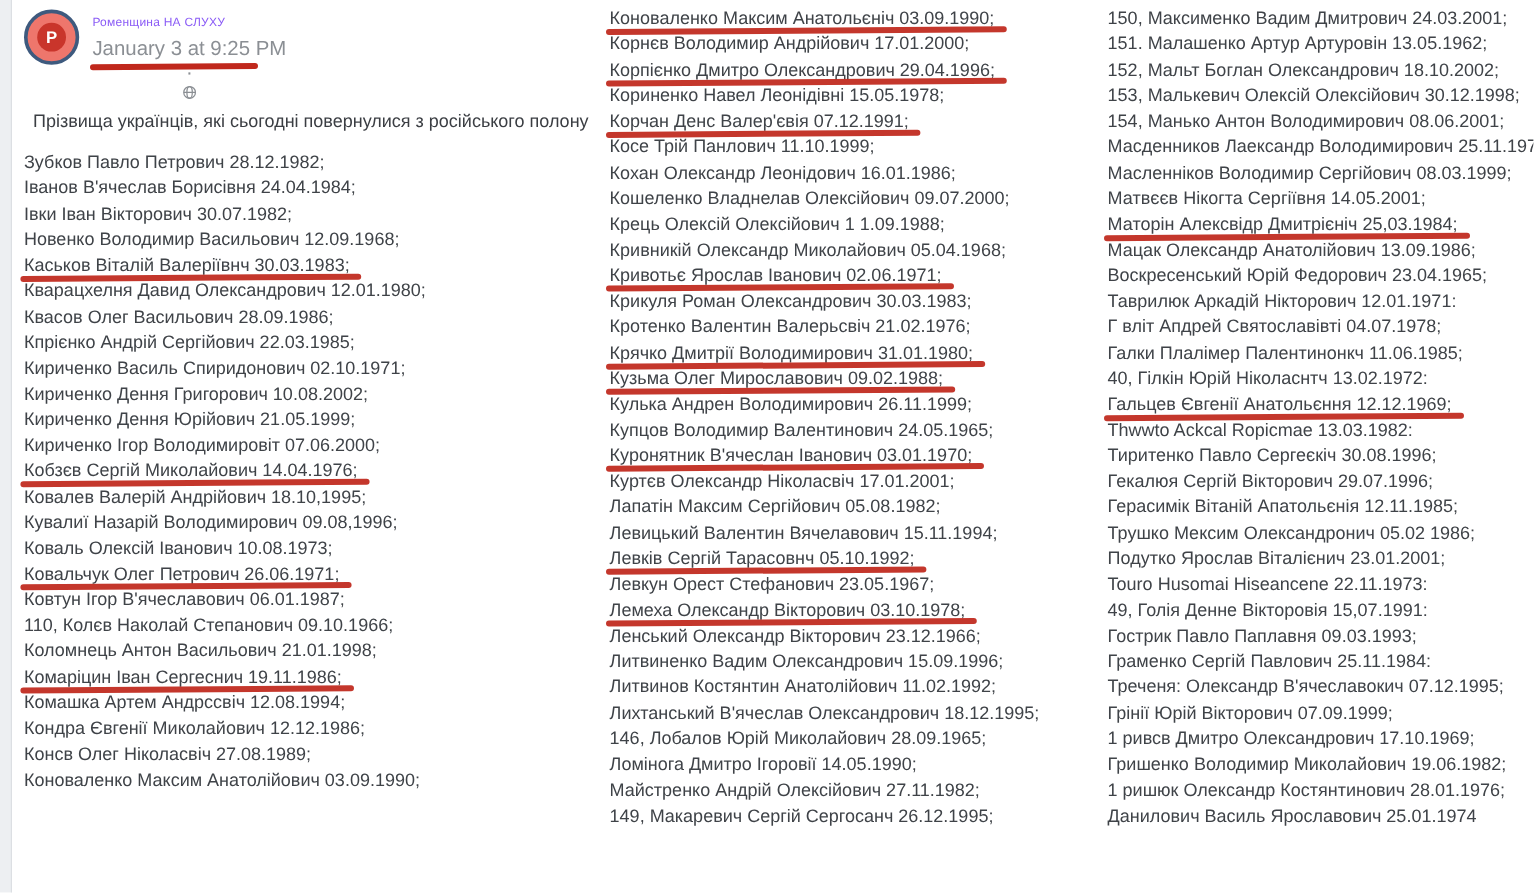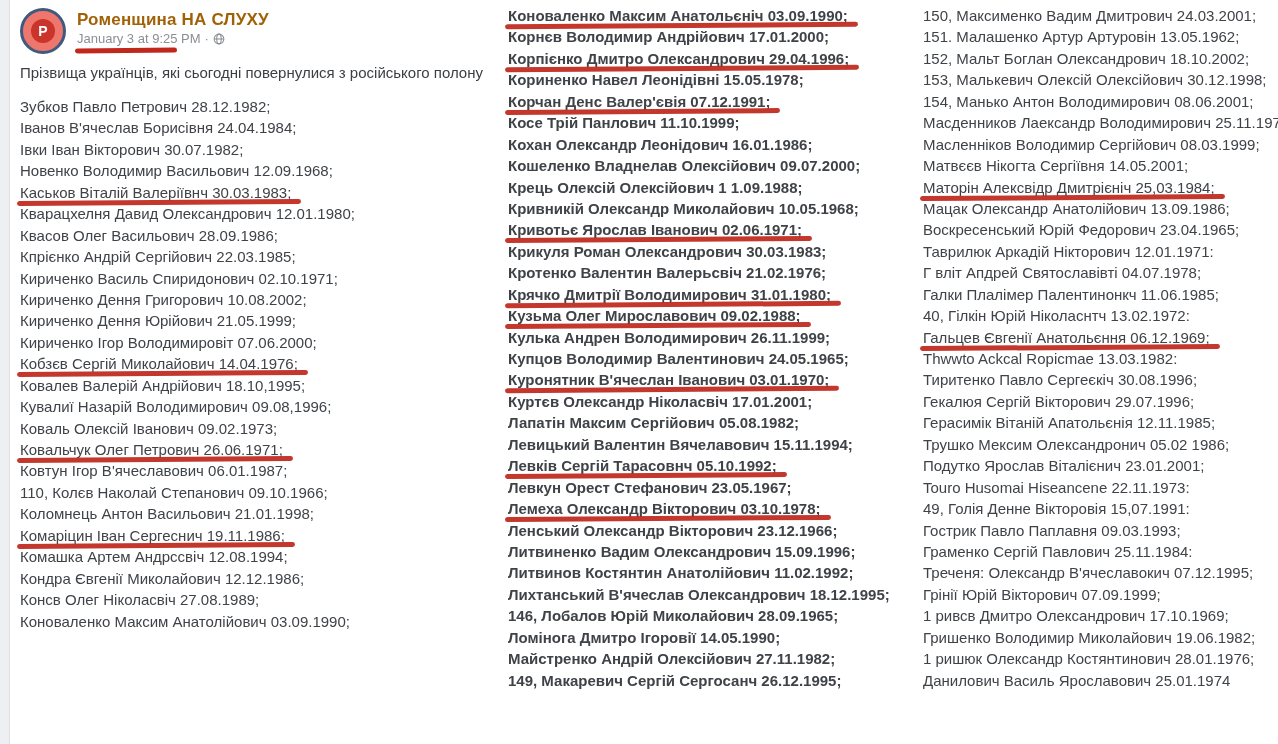--- a/index.html
+++ b/index.html
@@ -7,52 +7,52 @@
     position:relative;width:1278px;height:744px;overflow:hidden;background:#fff;
     font-family:"Liberation Sans","DejaVu Sans",sans-serif;
     -webkit-font-smoothing:antialiased;
   }
   #left-edge{
     position:absolute;left:0;top:0;width:9px;height:744px;
     background:#edeff2;border-right:1px solid #dcdfe3;
   }
   .col{position:absolute;}
   #col-1{left:20px;top:8px;width:478px;}
-  #col-2{left:508px;top:6px;width:362px;font-weight:bold;}
+  #col-2{left:508px;top:6px;width:362px;}
   #col-3{left:923px;top:6px;width:400px;}
 
   
   .post-header{display:flex;align-items:flex-start;margin-bottom:9px;}
   .avatar{
     width:40px;height:40px;border-radius:50%;
     background:var(--avatar-bg);border:3px solid var(--avatar-ring);
     display:flex;align-items:center;justify-content:center;flex:0 0 auto;
     cursor:pointer;
   }
   .avatar-inner{
     width:24px;height:24px;border-radius:50%;background:var(--avatar-inner);
     display:flex;align-items:center;justify-content:center;
     color:#fff;font-weight:bold;font-size:14px;
   }
   .head-meta{margin-left:11px;padding-top:2px;}
   .page-name{
-    font-size:17px;font-weight:700;color:#a16207;letter-spacing:.2px;
+    font-size:10px;font-weight:400;color:#8b5cf6;letter-spacing:.2px;
     line-height:19px;cursor:pointer;
   }
-  .ts-line{display:flex;align-items:center;margin-top:2px;font-size:13px;color:#8b8f94;}
+  .ts-line{display:flex;align-items:center;margin-top:2px;font-size:17px;color:#8b8f94;flex-direction:column;}
   .ts{position:relative;display:inline-block;cursor:pointer;}
   .ts::after{
     content:"";position:absolute;left:-2px;right:24px;bottom:-6px;height:4.5px;
     background:var(--red);border-radius:3px;transform:rotate(-0.5deg);
   }
   .dot{margin:0 4px;}
   .globe{width:12px;height:12px;display:inline-block;}
 
   .message{
-    font-size:15px;color:#3b3e43;margin:0 0 14px 0;line-height:20px;
+    font-size:15px;color:#3b3e43;margin:0 0 14px 0;line-height:20px;text-align:center;
   }
 
   
   .row{position:relative;height:21.45px;white-space:nowrap;font-size:15px;color:#3f4348;}
   .row .t{position:relative;display:inline-block;line-height:20px;}
   .row.u .t::after{
     content:"";position:absolute;left:-3px;right:-10px;bottom:-2px;height:5px;
     background:var(--red);border-radius:3px;transform:rotate(-0.4deg);opacity:.93;
   }
 </style>
@@ -90,21 +90,21 @@
         <div class="row"><span class="t">Кварацхелня Давид Олександрович 12.01.1980;</span></div>
         <div class="row"><span class="t">Квасов Олег Васильович 28.09.1986;</span></div>
         <div class="row"><span class="t">Кпрієнко Андрій Сергійович 22.03.1985;</span></div>
         <div class="row"><span class="t">Кириченко Василь Спиридонович 02.10.1971;</span></div>
         <div class="row"><span class="t">Кириченко Дення Григорович 10.08.2002;</span></div>
         <div class="row"><span class="t">Кириченко Дення Юрійович 21.05.1999;</span></div>
         <div class="row"><span class="t">Кириченко Ігор Володимировіт 07.06.2000;</span></div>
         <div class="row u"><span class="t">Кобзєв Сергій Миколайович 14.04.1976;</span></div>
         <div class="row"><span class="t">Ковалев Валерій Андрійович 18.10,1995;</span></div>
         <div class="row"><span class="t">Кувалиї Назарій Володимирович 09.08,1996;</span></div>
-        <div class="row"><span class="t">Коваль Олексій Іванович 09.02.1973;</span></div>
+        <div class="row"><span class="t">Коваль Олексій Іванович 10.08.1973;</span></div>
         <div class="row u"><span class="t">Ковальчук Олег Петрович 26.06.1971;</span></div>
         <div class="row"><span class="t">Ковтун Ігор В'ячеславович 06.01.1987;</span></div>
         <div class="row"><span class="t">110, Колєв Наколай Степанович 09.10.1966;</span></div>
         <div class="row"><span class="t">Коломнець Антон Васильович 21.01.1998;</span></div>
         <div class="row u"><span class="t">Комаріцин Іван Сергеснич 19.11.1986;</span></div>
         <div class="row"><span class="t">Комашка Артем Андрссвіч 12.08.1994;</span></div>
         <div class="row"><span class="t">Кондра Євгенії Миколайович 12.12.1986;</span></div>
         <div class="row"><span class="t">Консв Олег Ніколасвіч 27.08.1989;</span></div>
         <div class="row"><span class="t">Коноваленко Максим Анатолійович 03.09.1990;</span></div>
       </div>
@@ -113,21 +113,21 @@
   <div id="col-2" class="col">
       <div class="row u"><span class="t">Коноваленко Максим Анатольєніч 03.09.1990;</span></div>
       <div class="row"><span class="t">Корнєв Володимир Андрійович 17.01.2000;</span></div>
       <div class="row u"><span class="t">Корпієнко Дмитро Олександрович 29.04.1996;</span></div>
       <div class="row"><span class="t">Кориненко Навел Леонідівні 15.05.1978;</span></div>
       <div class="row u"><span class="t">Корчан Денс Валер'євія 07.12.1991;</span></div>
       <div class="row"><span class="t">Косе Трій Панлович 11.10.1999;</span></div>
       <div class="row"><span class="t">Кохан Олександр Леонідович 16.01.1986;</span></div>
       <div class="row"><span class="t">Кошеленко Владнелав Олексійович 09.07.2000;</span></div>
       <div class="row"><span class="t">Крець Олексій Олексійович 1 1.09.1988;</span></div>
-      <div class="row"><span class="t">Кривникій Олександр Миколайович 10.05.1968;</span></div>
+      <div class="row"><span class="t">Кривникій Олександр Миколайович 05.04.1968;</span></div>
       <div class="row u"><span class="t">Кривотьє Ярослав Іванович 02.06.1971;</span></div>
       <div class="row"><span class="t">Крикуля Роман Олександрович 30.03.1983;</span></div>
       <div class="row"><span class="t">Кротенко Валентин Валерьсвіч 21.02.1976;</span></div>
       <div class="row u"><span class="t">Крячко Дмитрії Володимирович 31.01.1980;</span></div>
       <div class="row u"><span class="t">Кузьма Олег Мирославович 09.02.1988;</span></div>
       <div class="row"><span class="t">Кулька Андрен Володимирович 26.11.1999;</span></div>
       <div class="row"><span class="t">Купцов Володимир Валентинович 24.05.1965;</span></div>
       <div class="row u"><span class="t">Куронятник В'ячеслан Іванович 03.01.1970;</span></div>
       <div class="row"><span class="t">Куртєв Олександр Ніколасвіч 17.01.2001;</span></div>
       <div class="row"><span class="t">Лапатін Максим Сергійович 05.08.1982;</span></div>
@@ -154,21 +154,21 @@
       <div class="row"><span class="t">Масденников Лаександр Володимирович 25.11.1978;</span></div>
       <div class="row"><span class="t">Масленніков Володимир Сергійович 08.03.1999;</span></div>
       <div class="row"><span class="t">Матвєєв Нікогта Сергіївня 14.05.2001;</span></div>
       <div class="row u"><span class="t">Маторін Алексвідр Дмитрієніч 25,03.1984;</span></div>
       <div class="row"><span class="t">Мацак Олександр Анатолійович 13.09.1986;</span></div>
       <div class="row"><span class="t">Воскресенський Юрій Федорович 23.04.1965;</span></div>
       <div class="row"><span class="t">Таврилюк Аркадій Нікторович 12.01.1971:</span></div>
       <div class="row"><span class="t">Г вліт Апдрей Святославівті 04.07.1978;</span></div>
       <div class="row"><span class="t">Галки Плалімер Палентинонкч 11.06.1985;</span></div>
       <div class="row"><span class="t">40, Гілкін Юрій Ніколаснтч 13.02.1972:</span></div>
-      <div class="row u"><span class="t">Гальцев Євгенії Анатольєння 06.12.1969;</span></div>
+      <div class="row u"><span class="t">Гальцев Євгенії Анатольєння 12.12.1969;</span></div>
       <div class="row"><span class="t">Thwwto Ackcal Ropicmae 13.03.1982:</span></div>
       <div class="row"><span class="t">Тиритенко Павло Сергеєкіч 30.08.1996;</span></div>
       <div class="row"><span class="t">Гекалюя Сергій Вікторович 29.07.1996;</span></div>
       <div class="row"><span class="t">Герасимік Вітаній Апатольєнія 12.11.1985;</span></div>
       <div class="row"><span class="t">Трушко Мексим Олександронич 05.02 1986;</span></div>
       <div class="row"><span class="t">Подутко Ярослав Віталієнич 23.01.2001;</span></div>
       <div class="row"><span class="t">Touro Husomai Hiseancene 22.11.1973:</span></div>
       <div class="row"><span class="t">49, Голія Денне Вікторовія 15,07.1991:</span></div>
       <div class="row"><span class="t">Гострик Павло Паплавня 09.03.1993;</span></div>
       <div class="row"><span class="t">Граменко Сергій Павлович 25.11.1984:</span></div>

